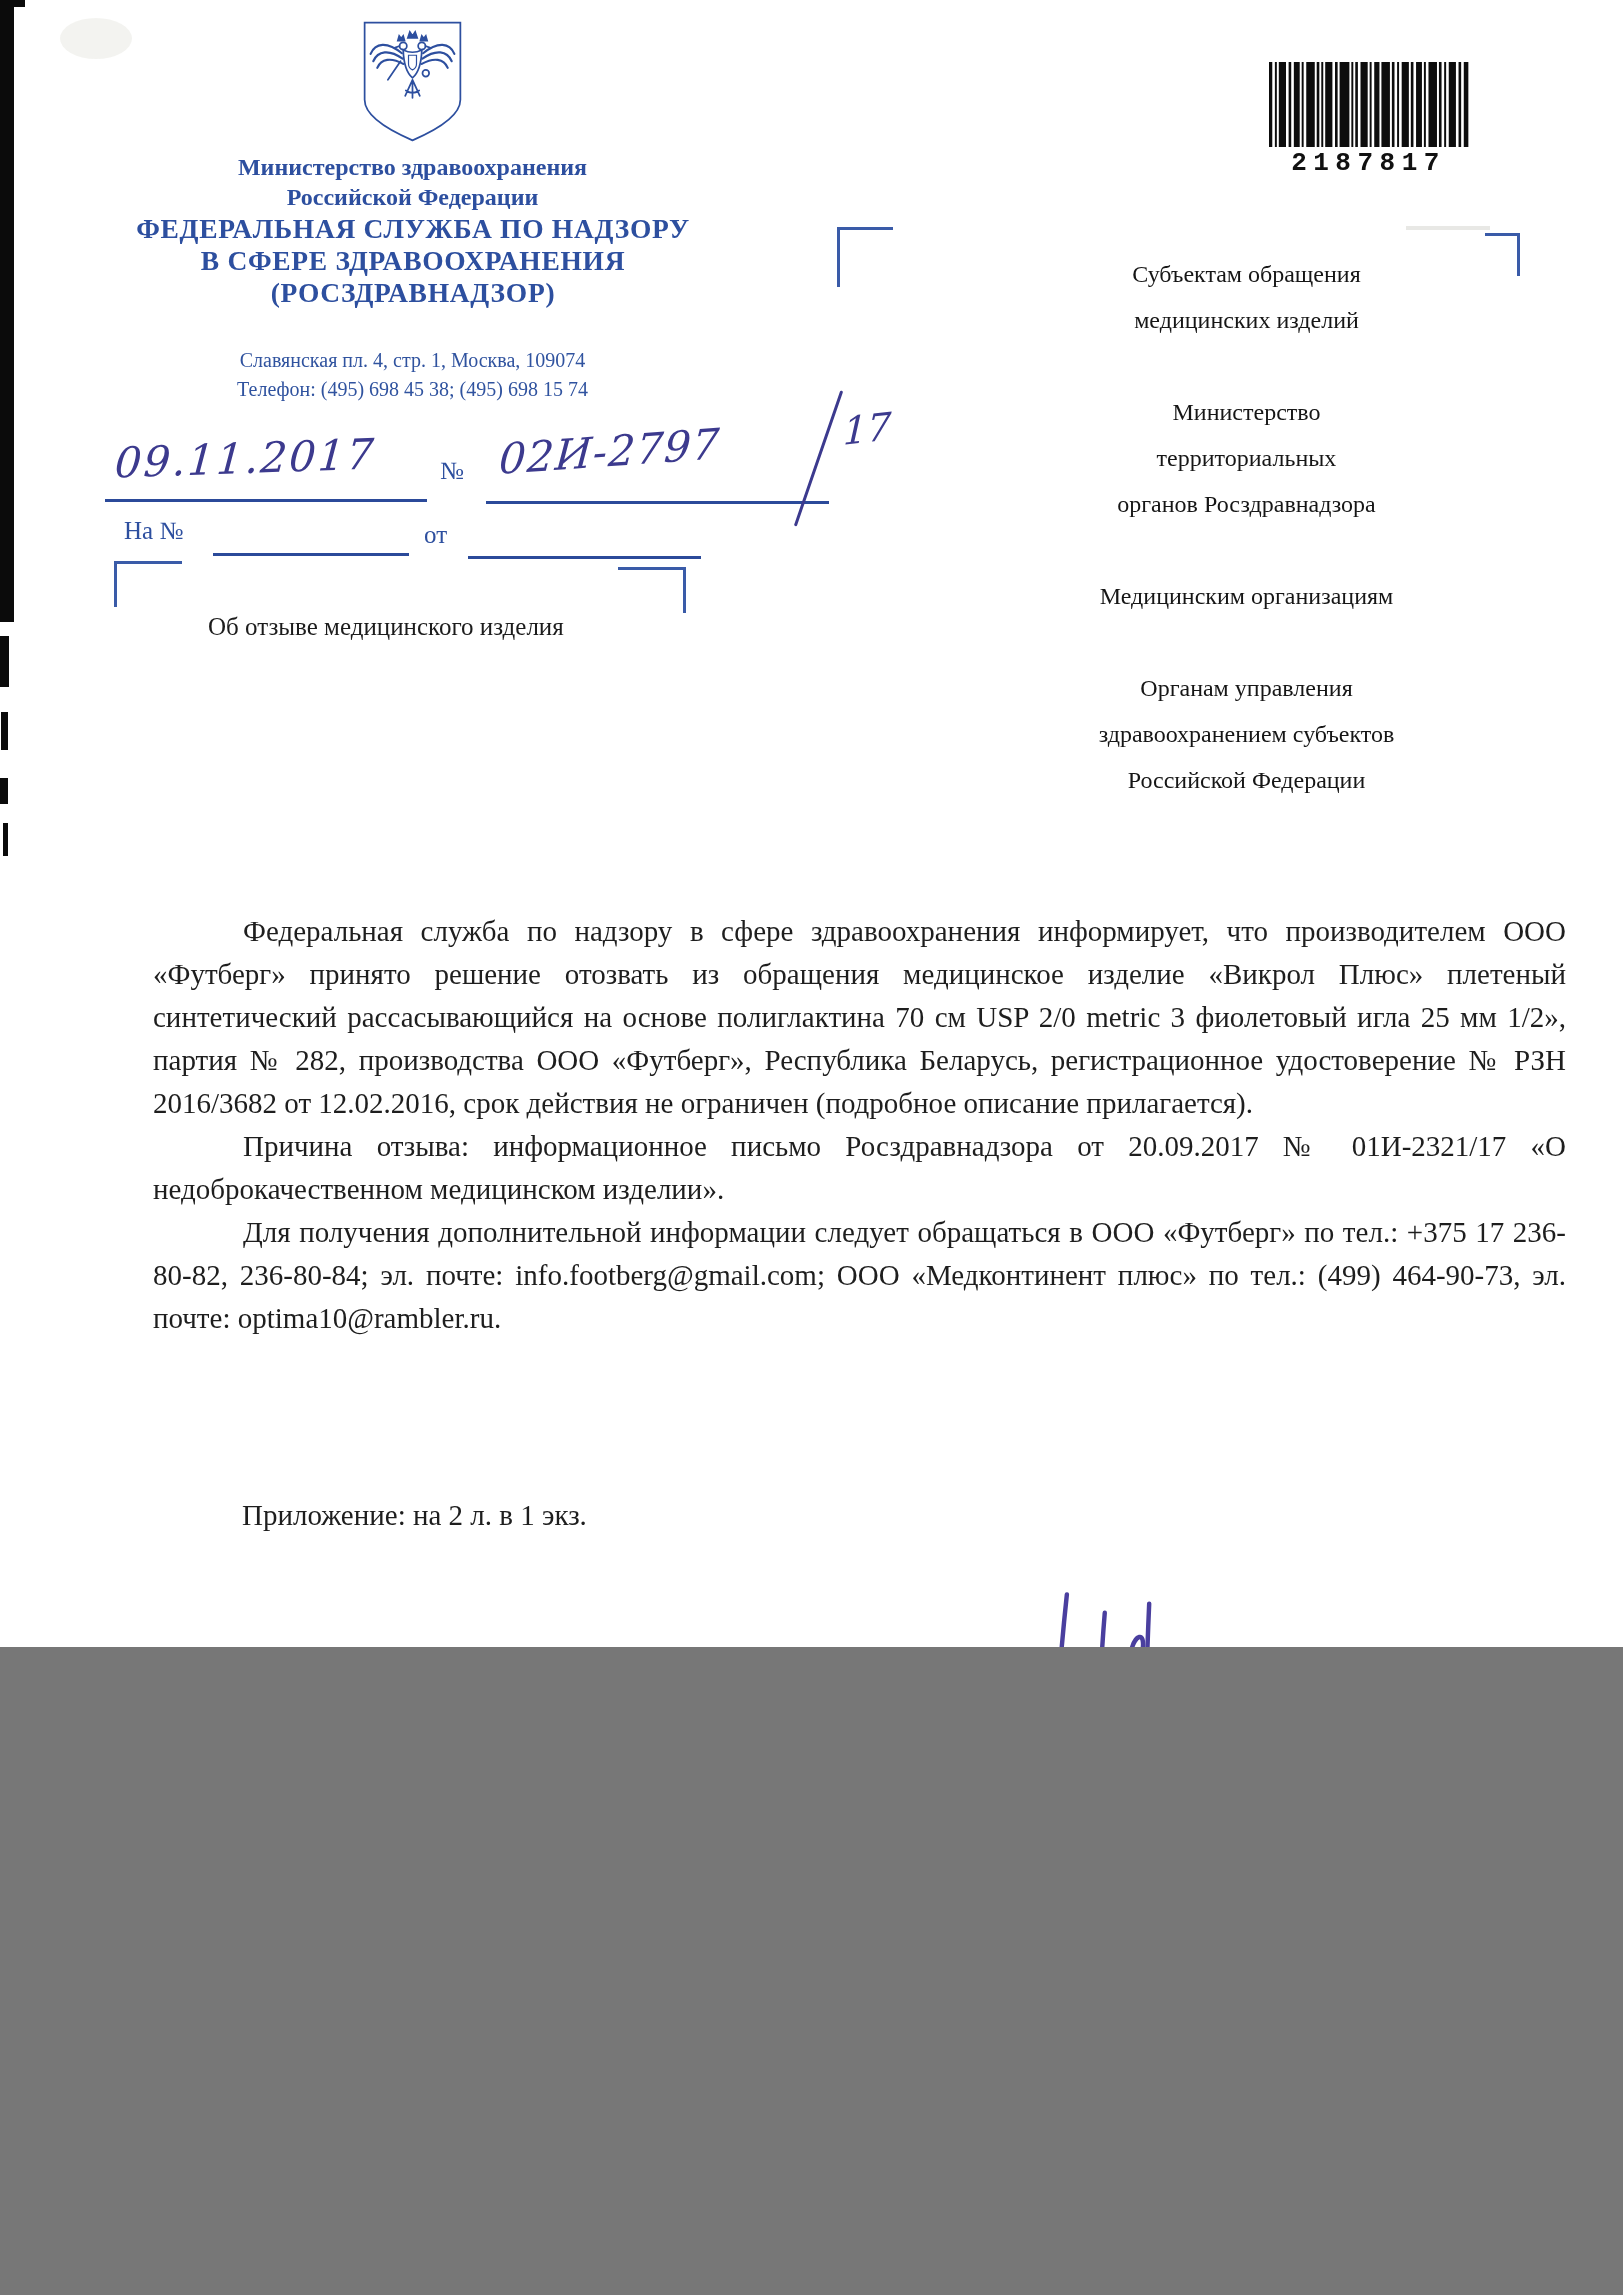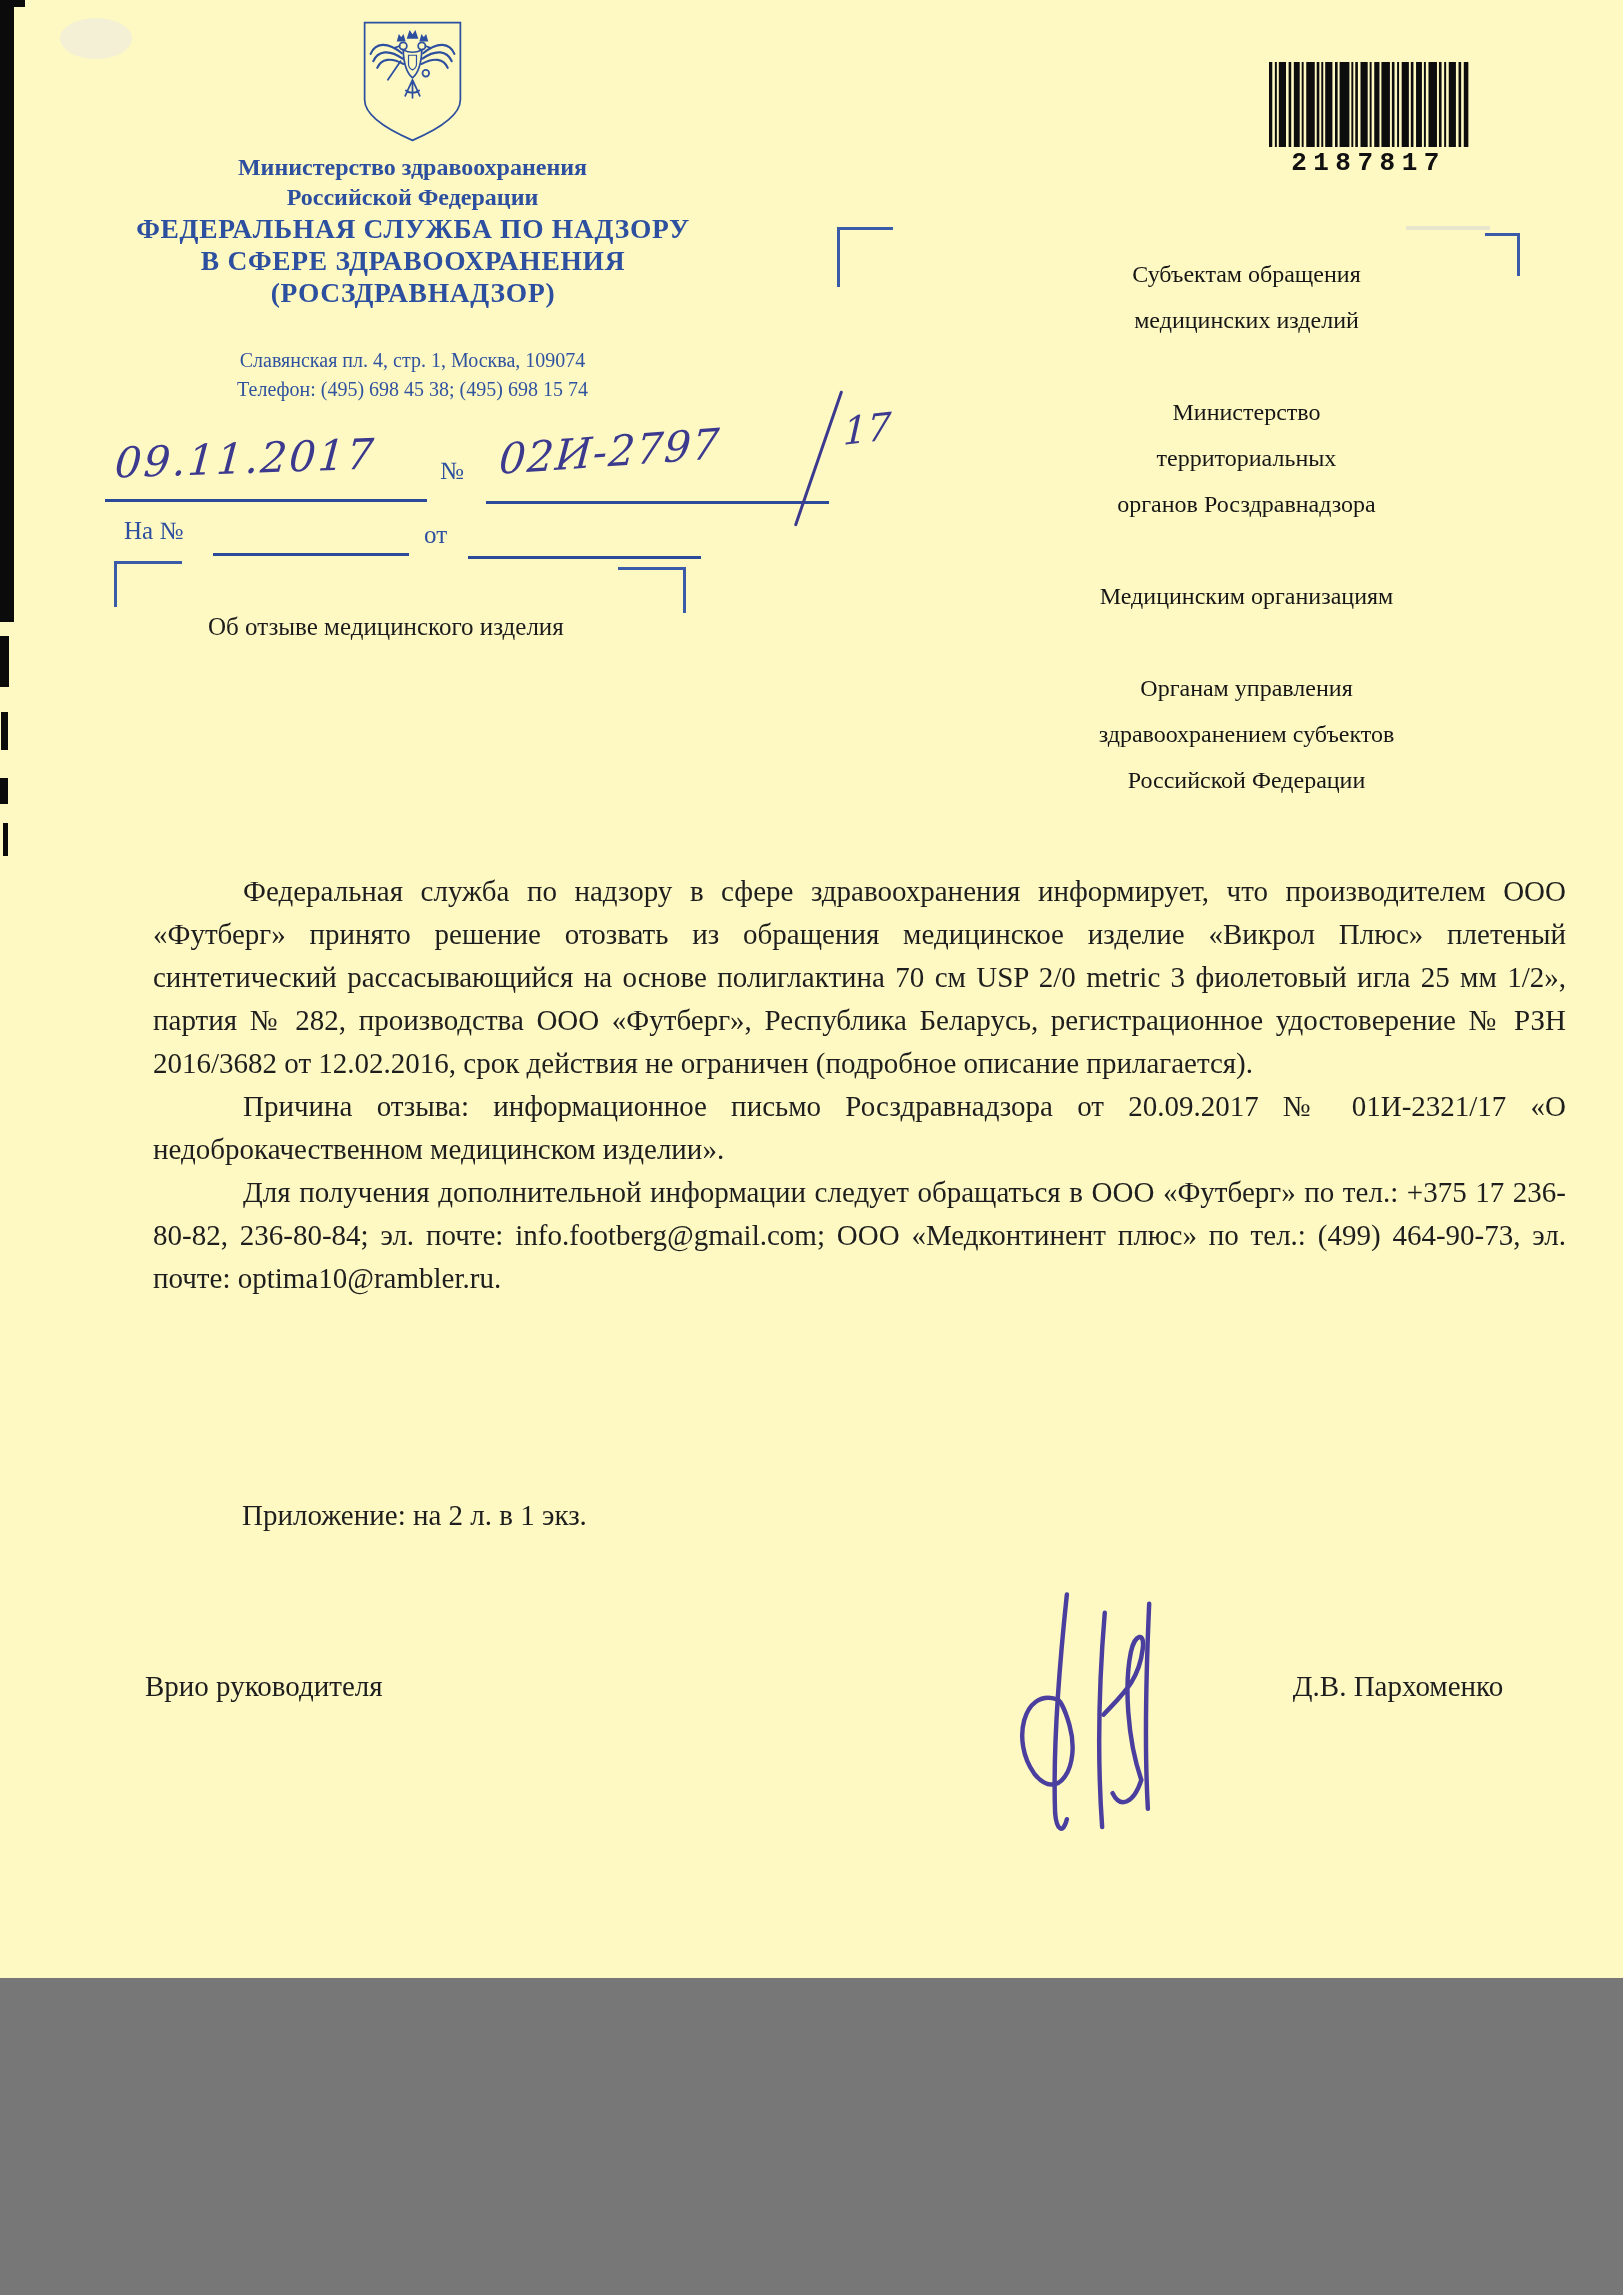--- a/index.html
+++ b/index.html
@@ -1,18 +1,18 @@
 <!DOCTYPE html>
 <html style="font-size:10.5px"><head>
 <meta charset="utf-8">
 <style>
   html,body{margin:0;padding:0;background:#777;}
   .page{
-    position:relative;width:1624px;height:1978px;margin:0 auto;
-    background:#fef9c3;overflow:hidden;
+    position:relative;width:1624px;height:1647px;margin:0 auto;
+    background:#ffffff;overflow:hidden;
     font-family:"Liberation Serif","DejaVu Serif",serif;color:#1f1f1f;
   }
   
   .artifact{position:absolute;background:#0b0b0b;}
   .smudge{position:absolute;background:#e9e9e4;border-radius:50%;opacity:.55;}
   .smudge-line{position:absolute;background:#d9d9d3;opacity:.6;}
   .emblem{position:absolute;left:359px;top:19.6px;width:107px;height:123px;}
   .ministry{position:absolute;left:92px;top:152px;width:641px;text-align:center;
     font-weight:bold;font-size:24px;line-height:30px;color:#2d4f9f;}
   .service{position:absolute;left:79px;top:213px;width:668px;text-align:center;
@@ -38,21 +38,21 @@
   .barcode-num{position:absolute;left:1257px;top:148px;width:223px;text-align:center;
     font-family:Liberation Mono, monospace;font-weight:bold;font-size:26px;
     letter-spacing:6.5px;color:#111;}
   
   .recipients{position:absolute;left:916px;top:251px;width:661px;text-align:center;
     font-size:24px;line-height:46px;color:#161616;}
   .rec-group{margin-bottom:46px;}
   
   .subject{position:absolute;left:208px;top:613px;font-size:25px;color:#1c1c1c;}
   
-  .body-text{position:absolute;left:153px;top:870px;width:1413px;
+  .body-text{position:absolute;left:153px;top:910px;width:1413px;
     font-size:29px;line-height:43px;text-align:justify;color:#1e1e1e;}
   .body-text p{margin:0;text-indent:90px;}
   .attachment{position:absolute;left:242px;top:1499px;font-size:29px;color:#1e1e1e;}
   
   .sig-position{position:absolute;left:145px;top:1670px;font-size:29px;color:#1e1e1e;}
   .sig-name{position:absolute;left:1244px;top:1670px;width:308px;text-align:center;
     font-size:29px;color:#1e1e1e;}
   .sig-scribble{position:absolute;left:995px;top:1584px;width:196px;height:268px;}
 </style>
 </head>

